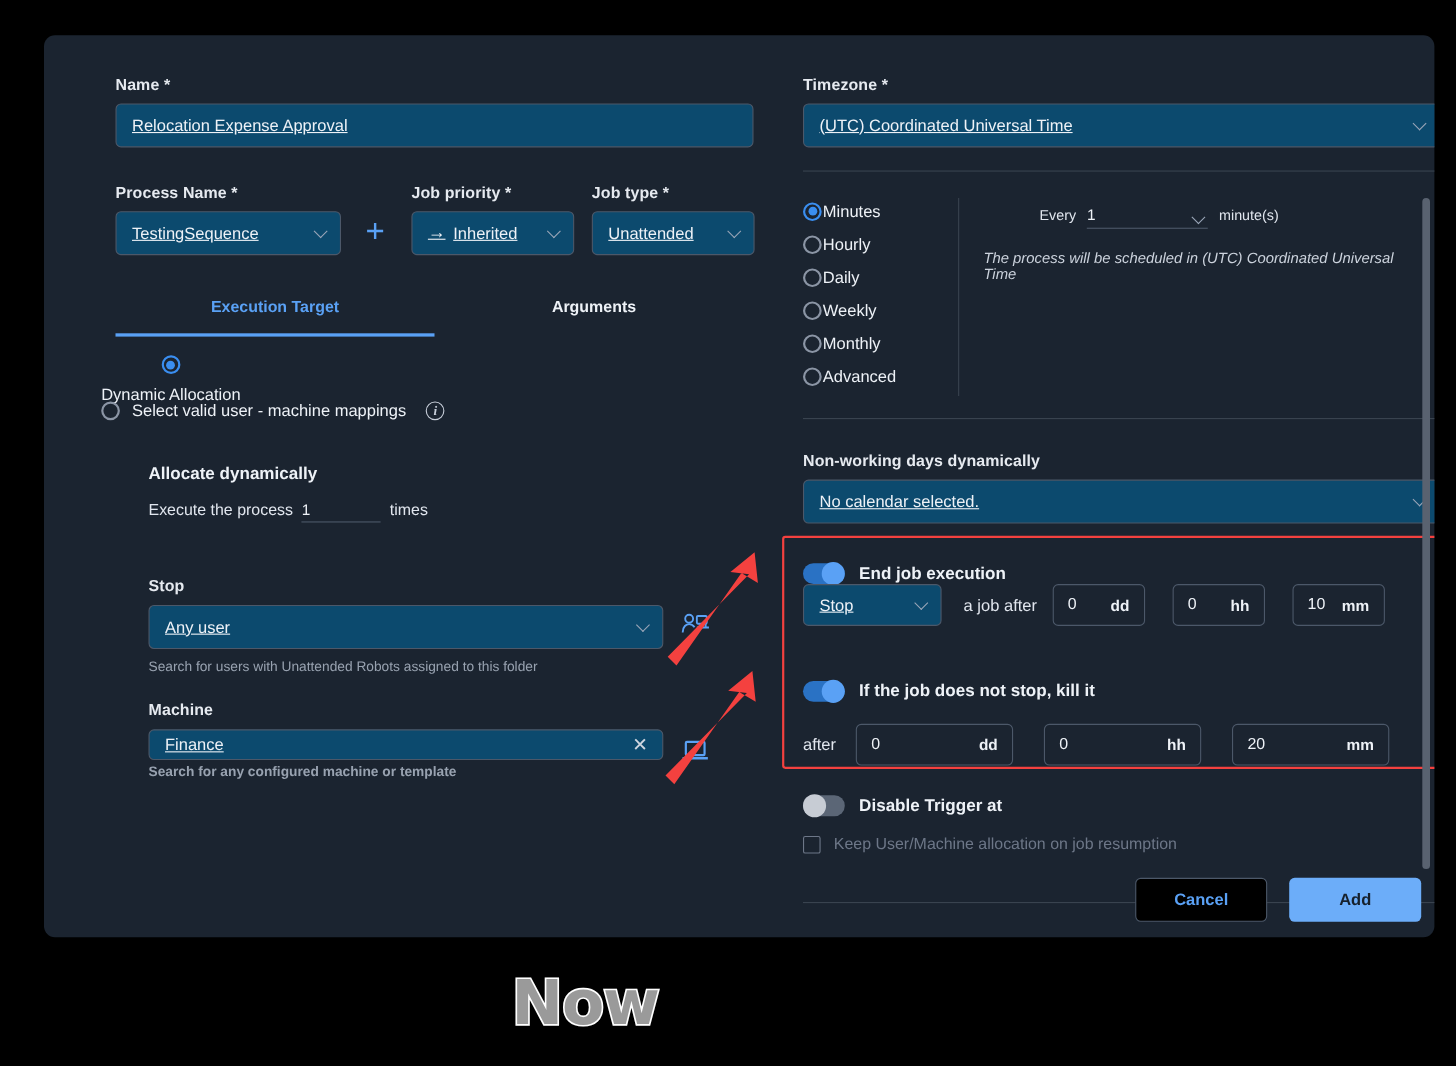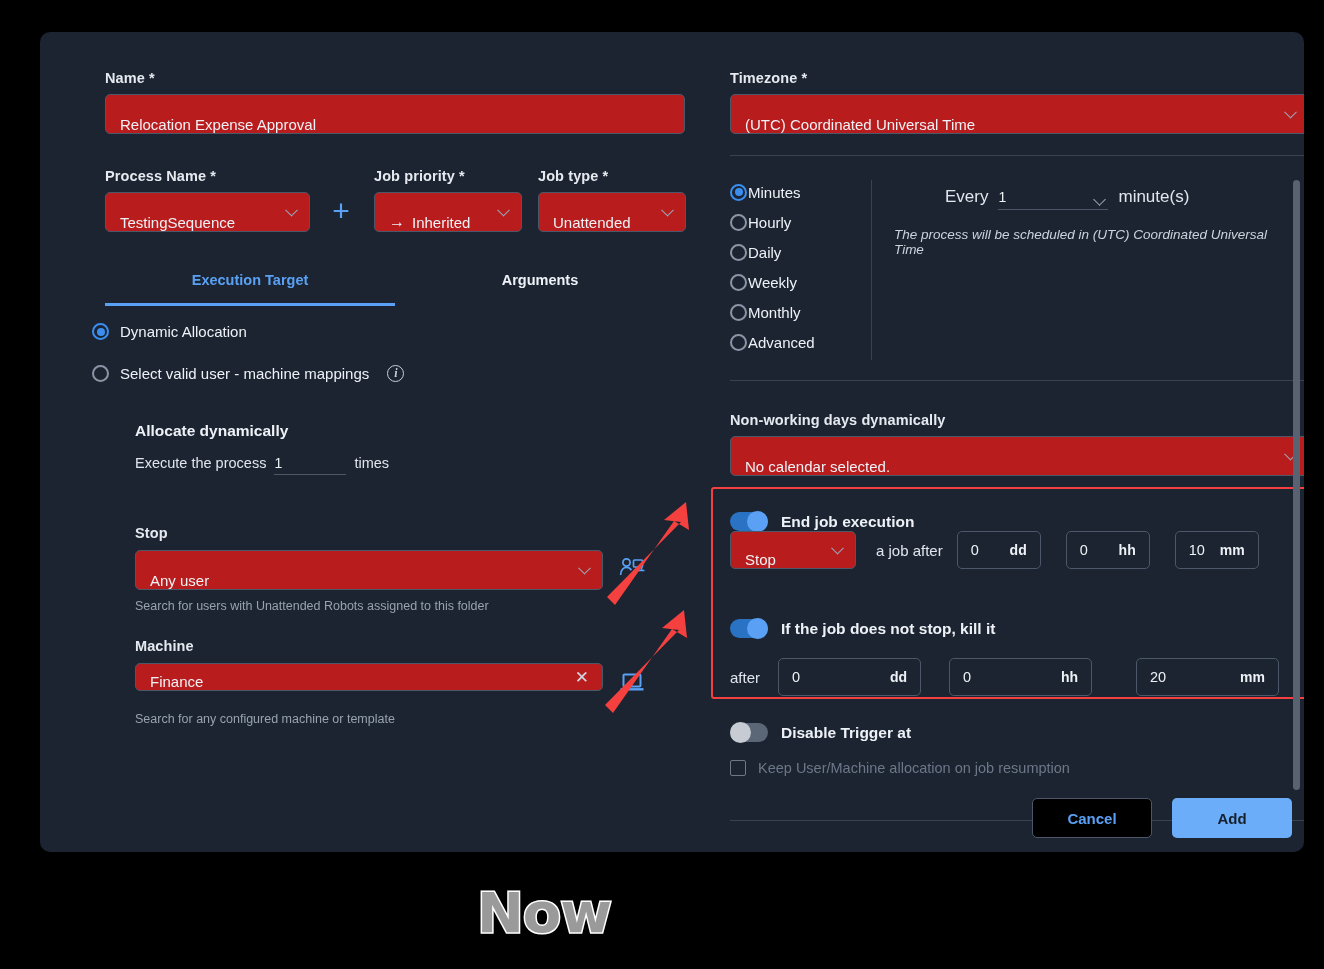--- a/index.html
+++ b/index.html
@@ -29,29 +29,30 @@
   .col-right { position: absolute; left: 651px; top: 0; width: 600px; height: 752px; }
 
   .fld-label {
     color: #e6eaf0;
     font-size: 14.5px;
     font-weight: bold;
     letter-spacing: .1px;
   }
 
   .input-box {
-    background: #b91c1c;
+    background: #0c4a6e;
     border: 1px solid #4c5869;
     border-radius: 5px;
     color: #eef2f7;
     font-size: 15px;
     display: flex;
-    align-items: flex-end;
+    align-items: center;
     padding: 0 14px;
     position: relative;
+    text-decoration: underline;
   }
   .caret {
     position: absolute; right: 13px; top: 50%;
     width: 9px; height: 9px;
     border-right: 1.7px solid #9aa6b8;
     border-bottom: 1.7px solid #9aa6b8;
     transform: translateY(-70%) rotate(45deg);
   }
   .hint {
     color: #98a2b0;
@@ -93,21 +94,21 @@
   .radio-row { position: absolute; display: flex; align-items: center; gap: 11px; cursor: pointer; }
   .radio {
     width: 17px; height: 17px; border-radius: 50%;
     border: 2px solid #8b95a5; flex: none;
     display: flex; align-items: center; justify-content: center;
   }
   .radio.on { border-color: #3a8ef0; }
   .radio.on::after { content: ""; width: 8px; height: 8px; border-radius: 50%; background: #3a8ef0; }
   .radio-label { color: #eef2f7; font-size: 15px; }
 
-  #radDyn { left: 27px; top: 291px; }
+  #radDyn { left: 27px; top: 291px; flex-direction: column; }
   #radMap { left: 27px; top: 333px; }
   .info-icon {
     width: 17px; height: 17px; border-radius: 50%;
     border: 1.6px solid #c8cfda; color: #c8cfda;
     font-size: 12px; font-weight: bold; font-style: italic;
     display: flex; align-items: center; justify-content: center;
     font-family: "Liberation Serif", serif;
     margin-left: 7px;
   }
 
@@ -125,38 +126,38 @@
   #userInput { position: absolute; left: 70px; top: 518px; width: 468px; height: 40px; }
   #userHint { position: absolute; left: 70px; top: 561px; }
   #userIcon { position: absolute; left: 554px; top: 524px; }
 
   #machLabel { position: absolute; left: 70px; top: 606px; }
   #machInput { position: absolute; left: 70px; top: 631px; width: 468px; height: 28px; }
   #machClear {
     position: absolute; right: 13px; top: 50%; transform: translateY(-50%);
     color: #cfd6e0; font-size: 17px; cursor: pointer; line-height: 1;
   }
-  #machHint { position: absolute; left: 70px; top: 674px; }
+  #machHint { position: absolute; left: 70px; top: 656px; font-weight: bold; }
   #machIcon { position: absolute; left: 554px; top: 638px; }
 
   
   #tzLabel { position: absolute; left: 39px; top: 38px; }
   #tzInput { position: absolute; left: 39px; top: 62px; width: 579px; height: 40px; }
 
   .divider { position: absolute; left: 39px; width: 579px; height: 1px; background: #39434f; }
   #div1 { top: 123px; }
   #div2 { top: 348px; }
   #div3 { top: 788px; }
 
   .freq-list { position: absolute; left: 39px; top: 145px; width: 140px; }
   .freq-row { display: flex; align-items: center; gap: 1px; height: 30px; cursor: pointer; }
   .freq-sep { position: absolute; left: 180px; top: 148px; width: 1px; height: 180px; background: #39434f; }
 
   #everyRow { position: absolute; left: 254px; top: 155px; display: flex; align-items: baseline; }
-  #everyRow .txt { color: #e1e6ee; font-size: 17px; }
+  #everyRow .txt { color: #e1e6ee; font-size: 13px; }
   #everySelect {
     position: relative; width: 110px; margin: 0 10px;
     border-bottom: 1px solid #4c5869;
     color: #eef2f7; font-size: 14px; padding-bottom: 4px;
   }
   #everySelect .caret { right: 4px; top: 6px; transform: rotate(45deg); }
   #schedNote {
     position: absolute; left: 203px; top: 195px;
     color: #ccd3dd; font-size: 13.5px; font-style: italic;
   }
@@ -200,21 +201,21 @@
 
   #endDD { width: 84px; }
   #endHH { width: 84px; margin-left: 25px; }
   #endMM { width: 84px; margin-left: 25px; }
 
   #tgKill { left: 39px; top: 587px; }
   #killRow { position: absolute; left: 39px; top: 626px; display: flex; align-items: center; }
   #killRow .txt { color: #e1e6ee; font-size: 15px; margin-right: 18px; }
   #killDD { width: 143px; }
   #killHH { width: 143px; margin-left: 28px; }
-  #killMM { width: 143px; margin-left: 44px; gap: 32px; }
+  #killMM { width: 143px; margin-left: 28px; gap: 32px; }
 
   #tgDisable { left: 39px; top: 691px; }
 
   #keepRow {
     position: absolute; left: 39px; top: 728px;
     display: flex; align-items: center; gap: 12px;
   }
   .checkbox { width: 16px; height: 16px; border: 1.6px solid #6d7788; border-radius: 2px; }
   #keepRow .txt { color: #6d7788; font-size: 14.5px; }
 
@@ -250,21 +251,20 @@
   
   .watermark {
     position: absolute; left: 0; top: 880px; width: 1064px;
     text-align: center;
     font-size: 56px; font-weight: bold;
     font-family: "DejaVu Sans", sans-serif;
     color: #9a9a9a;
     -webkit-text-stroke: 3px #ffffff;
     paint-order: stroke fill;
     letter-spacing: -1px;
-    margin-left: 12px;
   }
 </style>
 </head>
 <body>
 
 <div id="root">
 
   <div class="dialog">
     <div class="body-area">
 

